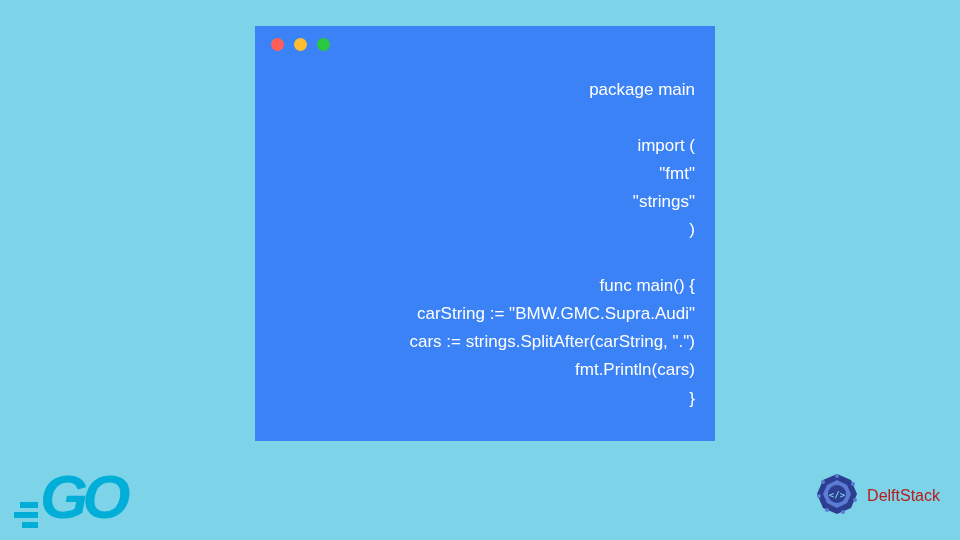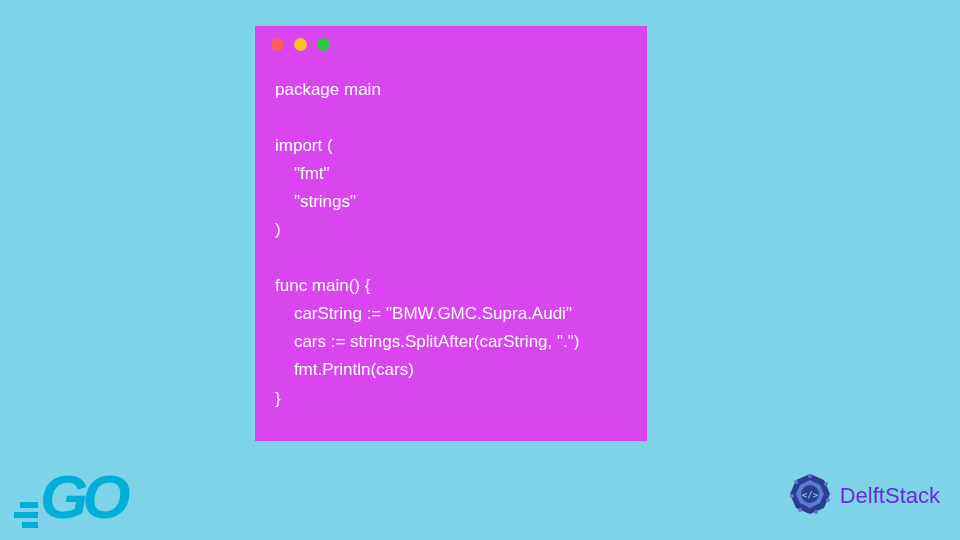--- a/index.html
+++ b/index.html
@@ -8,24 +8,25 @@
     height: 540px;
     background: #7dd3e8;
     position: relative;
     font-family: Arial, Helvetica, sans-serif;
     overflow: hidden;
   }
   .code-window {
     position: absolute;
     left: 255px;
     top: 26px;
-    width: 392px;
+    width: 460px;
     height: 415px;
-    background: #d946ef;
+    background: #3b82f6;
     border-radius: 0;
+    text-align: right;
   }
   .titlebar {
     height: 36px;
     display: flex;
     align-items: center;
     padding-left: 16px;
     gap: 10px;
   }
   .dot {
     width: 13px;
@@ -80,22 +81,22 @@
     align-items: center;
     gap: 6px;
   }
   .delft-badge {
     width: 48px;
     height: 48px;
     position: relative;
   }
   .delft-text {
     font-family: Arial, sans-serif;
-    font-size: 22px;
-    color: #6d28d9;
+    font-size: 16px;
+    color: #b91c1c;
     font-weight: 400;
   }
 </style>
 </head>
 <body>
 
 <div class="code-window">
   <div class="titlebar">
     <span class="dot red"></span>
     <span class="dot yellow"></span>

